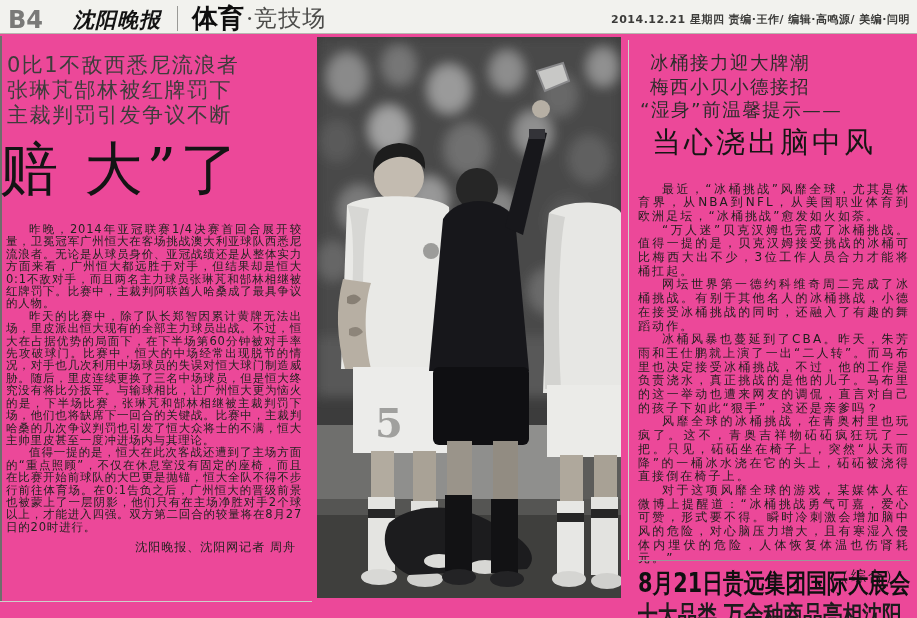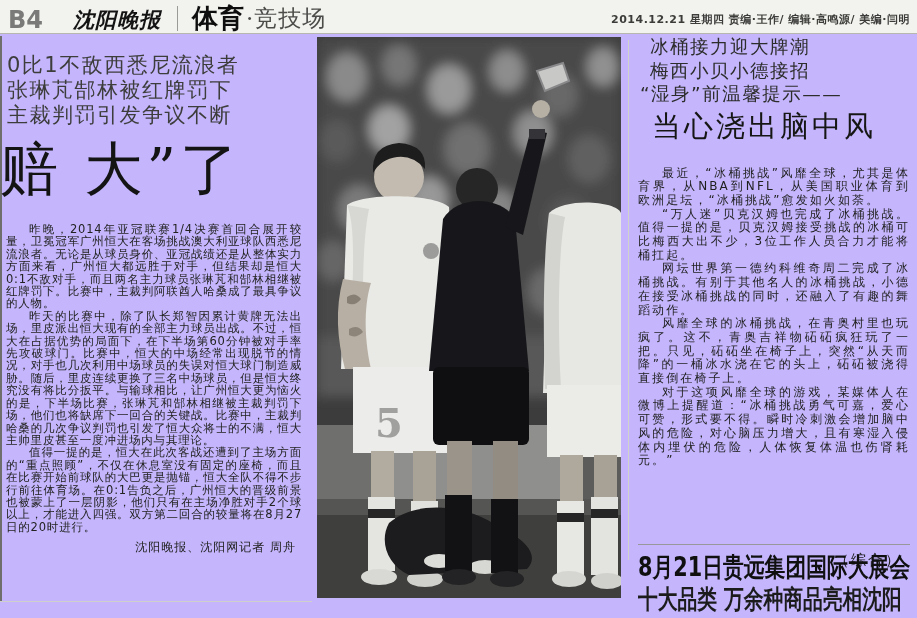--- a/index.html
+++ b/index.html
@@ -1,18 +1,18 @@
 <!DOCTYPE html>
 <html><head>
 <meta charset="utf-8">
 <style>
   html,body{margin:0;padding:0;background:#e8e8e6;}
   .page{
     position:relative;width:917px;height:618px;overflow:hidden;
-    background:#c4b5fd;font-family:"DejaVu Sans",sans-serif;color:#222;
+    background:#ec4899;font-family:"DejaVu Sans",sans-serif;color:#222;
   }
   
   .hdr{
     position:absolute;left:0;top:0;width:917px;height:33px;
     background:#f2f2ee;border-bottom:1px solid #b7b7b0;
     display:flex;align-items:flex-end;
   }
   .hdr .b4{font-size:24px;font-weight:bold;color:#7a7a78;margin:0 0 1px 8px;line-height:1;}
   .hdr .masthead{
     font-family:"DejaVu Serif",serif;font-style:italic;font-weight:bold;
@@ -39,21 +39,21 @@
     font-size:11.5px;line-height:12.4px;letter-spacing:0.8px;text-align:justify;color:#232321;
   }
   .left-body p{margin:0;text-indent:2em;}
   .left-body p.byline{text-indent:0;text-align:right;margin-top:8px;padding-right:6px;font-size:12px;letter-spacing:1px;}
   .left-bottom-rule{position:absolute;left:0;top:601px;width:312px;height:1px;background:#cfcfcb;}
   
   .photo{position:absolute;left:317px;top:37px;width:304px;height:561px;margin:0;background:#3c3c3c;}
   .photo svg{display:block;}
   
   .col-divider{position:absolute;left:628px;top:40px;width:1px;height:520px;background:#d2d2cc;}
-  .right-col{position:absolute;left:638px;top:24px;width:272px;height:578px;}
+  .right-col{position:absolute;left:638px;top:40px;width:272px;height:578px;}
   .right-sub{margin-left:12px;font-size:18.5px;color:#2d2d2b;line-height:23.5px;letter-spacing:1.5px;margin-top:11px;}
   .right-sub .q-line{margin-left:-10px;}
   .right-headline{
     font-family:"DejaVu Serif",serif;font-weight:500;font-size:29px;color:#161614;
     letter-spacing:3px;margin:3px 0 0 14px;line-height:34px;
   }
   .right-body{
     margin-top:24px;height:392px;overflow:hidden;
     font-size:12px;line-height:13.7px;letter-spacing:2.1px;text-align:justify;color:#1f1f1d;
   }
@@ -203,20 +203,21 @@
     <div class="right-sub">
       <div>冰桶接力迎大牌潮</div>
       <div>梅西小贝小德接招</div>
       <div class="q-line">“湿身”前温馨提示——</div>
     </div>
     <h2 class="right-headline">当心浇出脑中风</h2>
     <div class="right-body">
       <p>最近，“冰桶挑战”风靡全球，尤其是体育界，从NBA到NFL，从美国职业体育到欧洲足坛，“冰桶挑战”愈发如火如荼。</p>
       <p>“万人迷”贝克汉姆也完成了冰桶挑战。值得一提的是，贝克汉姆接受挑战的冰桶可比梅西大出不少，3位工作人员合力才能将桶扛起。</p>
       <p>网坛世界第一德约科维奇周二完成了冰桶挑战。有别于其他名人的冰桶挑战，小德在接受冰桶挑战的同时，还融入了有趣的舞蹈动作。</p>
+      <p>冰桶风暴也蔓延到了CBA。昨天，朱芳雨和王仕鹏就上演了一出“二人转”。而马布里也决定接受冰桶挑战，不过，他的工作是负责浇水，真正挑战的是他的儿子。马布里的这一举动也遭来网友的调侃，直言对自己的孩子下如此“狠手”，这还是亲爹吗？</p>
       <p>风靡全球的冰桶挑战，在青奥村里也玩疯了。这不，青奥吉祥物砳砳疯狂玩了一把。只见，砳砳坐在椅子上，突然“从天而降”的一桶冰水浇在它的头上，砳砳被浇得直接倒在椅子上。</p>
       <p>对于这项风靡全球的游戏，某媒体人在微博上提醒道：“冰桶挑战勇气可嘉，爱心可赞，形式要不得。瞬时冷刺激会增加脑中风的危险，对心脑压力增大，且有寒湿入侵体内埋伏的危险，人体恢复体温也伤肾耗元。”</p>
     </div>
     <div class="credit">（综合）</div>
     <div class="ad">
       <div class="ad-line1">8月21日贵远集团国际大展会</div>
       <div class="ad-line2">十大品类 万余种商品亮相沈阳</div>
     </div>
   </div>
 

